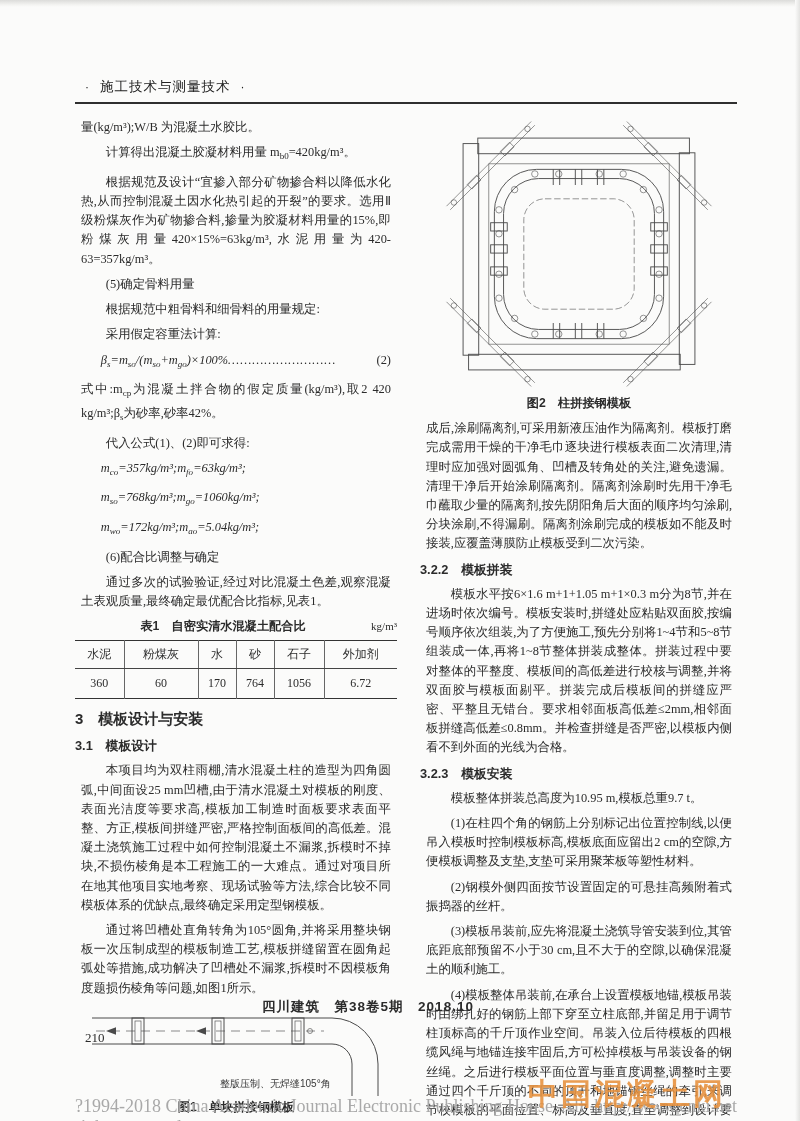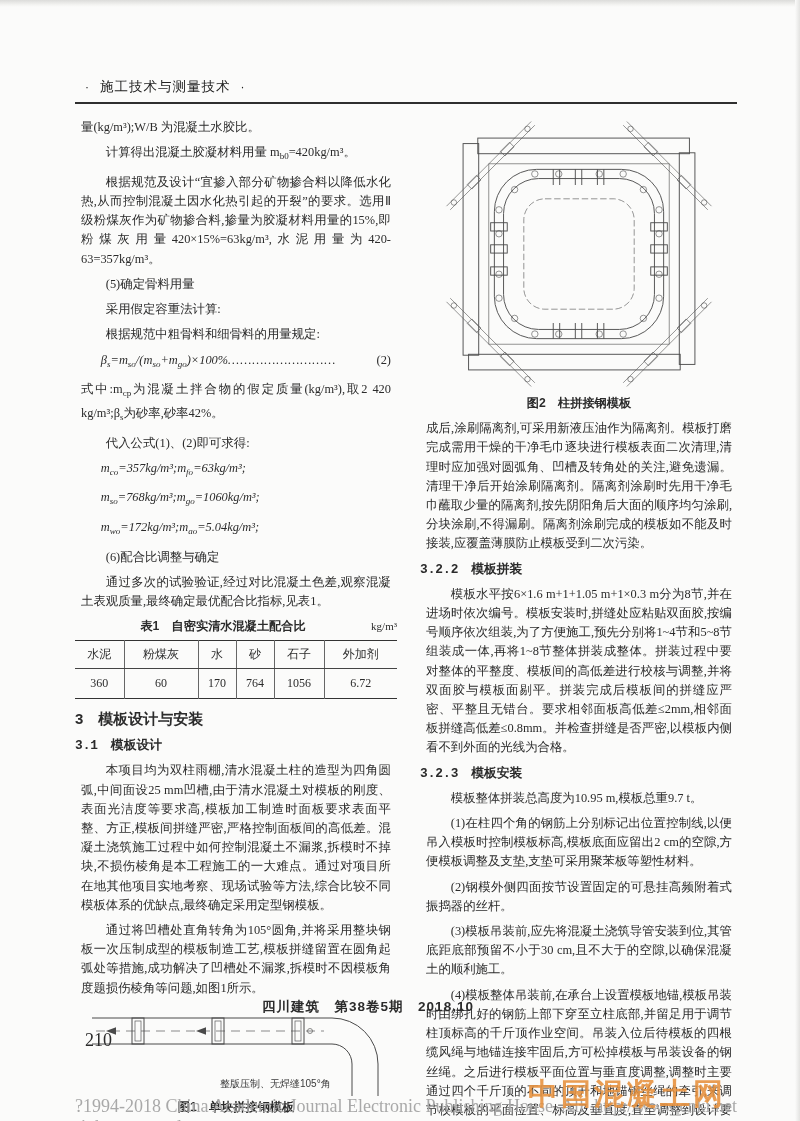--- a/index.html
+++ b/index.html
@@ -26,21 +26,21 @@
   p{margin:6px;}
   .indent{text-indent:2em;}
   .noindent{text-indent:0;}
   .formula{display:flex;align-items:baseline;padding-left:1.6em;font-style:italic;}
   .formula .eqnum{margin-left:auto;font-style:normal;}
   .formula .dots{letter-spacing:1px;overflow:hidden;white-space:nowrap;}
   .result{padding-left:1.6em;font-style:italic;}
   sub{font-size:9px;}
   .h1{font-family:"Liberation Sans", sans-serif;font-weight:bold;font-size:15px;
       margin:10px 0 8px 0;text-indent:0;}
-  .h2{font-family:Liberation Mono, monospace;font-weight:bold;font-size:12.8px;
+  .h2{font-family:Liberation Sans, sans-serif;font-weight:bold;font-size:12.8px;
       margin:5px 0 4px 0;text-indent:0;}
   
   .tbl-caption{display:flex;align-items:flex-start;margin:6px 0 3px 0;
       font-family:"Liberation Sans", sans-serif;}
   .tbl-caption .t{flex:1;text-align:center;font-weight:bold;font-size:12.2px;}
   .tbl-caption .u{font-size:11px;font-family:"Liberation Serif",serif;font-weight:normal;}
   table{width:100%;border-collapse:collapse;font-size:12px;text-align:center;
       border-top:1.4px solid #333;border-bottom:1.4px solid #333;}
   th{font-weight:normal;border-bottom:1px solid #444;padding:4px 0;}
   td{padding:5px 0;}
@@ -49,21 +49,21 @@
   
   .figure{text-align:center;margin:4px 0 2px 0;}
   .figure svg{display:block;margin:0 auto;}
   .fig-caption{text-align:center;font-family:"Liberation Sans", sans-serif;
       font-weight:bold;font-size:12.2px;margin:2px 0 5px 0;text-indent:0;}
   .svgline{stroke:#4a4a4a;fill:none;stroke-width:1;}
   .svgthin{stroke:#5a5a5a;fill:none;stroke-width:0.7;}
   .svgfill{fill:#4a4a4a;stroke:none;}
   .svgtext{fill:#3a3a3a;font-family:"Liberation Sans", sans-serif;}
   
-  .pageno{position:absolute;left:85px;top:1030px;font-size:18px;}
+  .pageno{position:absolute;left:85px;top:1030px;font-size:13px;}
   .journal{position:absolute;left:0;top:998px;width:736px;text-align:center;
       font-family:"Liberation Sans", sans-serif;font-size:13.5px;font-weight:bold;letter-spacing:1px;}
   .watermark{position:absolute;left:528px;top:1074px;font-size:30px;font-weight:bold;
       font-family:"Liberation Sans", sans-serif;letter-spacing:3px;opacity:0.88;z-index:3;}
   .copyright{position:absolute;left:75px;top:1096px;width:662px;display:flex;
       justify-content:space-between;color:#a9a9a9;font-size:18px;z-index:2;}
 </style>
 </head>
 <body>
 
@@ -74,22 +74,22 @@
   <div class="hdr">
     <span class="dot">·</span><span>施工技术与测量技术</span><span class="dot">·</span>
   </div>
   <div class="rule"></div>
 
   <div class="col col-left">
     <p class="noindent">量(kg/m³);W/B 为混凝土水胶比。</p>
     <p class="indent">计算得出混凝土胶凝材料用量 m<sub>b0</sub>=420kg/m³。</p>
     <p class="indent">根据规范及设计“宜掺入部分矿物掺合料以降低水化热,从而控制混凝土因水化热引起的开裂”的要求。选用Ⅱ级粉煤灰作为矿物掺合料,掺量为胶凝材料用量的15%,即粉煤灰用量420×15%=63kg/m³,水泥用量为420-63=357kg/m³。</p>
     <p class="indent">(5)确定骨料用量</p>
+    <p class="indent">根据规范中粗骨料和细骨料的用量规定:</p>
     <p class="indent">采用假定容重法计算:</p>
-    <p class="indent">根据规范中粗骨料和细骨料的用量规定:</p>
 
     <p class="formula">
       <span>β<sub>s</sub>=m<sub>so</sub>/(m<sub>so</sub>+m<sub>go</sub>)×100%</span>
       <span class="dots">………………………</span>
       <span class="eqnum">(2)</span>
     </p>
 
     <p class="noindent">式中:m<sub>cp</sub>为混凝土拌合物的假定质量(kg/m³),取2 420 kg/m³;β<sub>s</sub>为砂率,砂率42%。</p>
     <p class="indent">代入公式(1)、(2)即可求得:</p>
     <p class="result">m<sub>co</sub>=357kg/m³;m<sub>fo</sub>=63kg/m³;</p>

